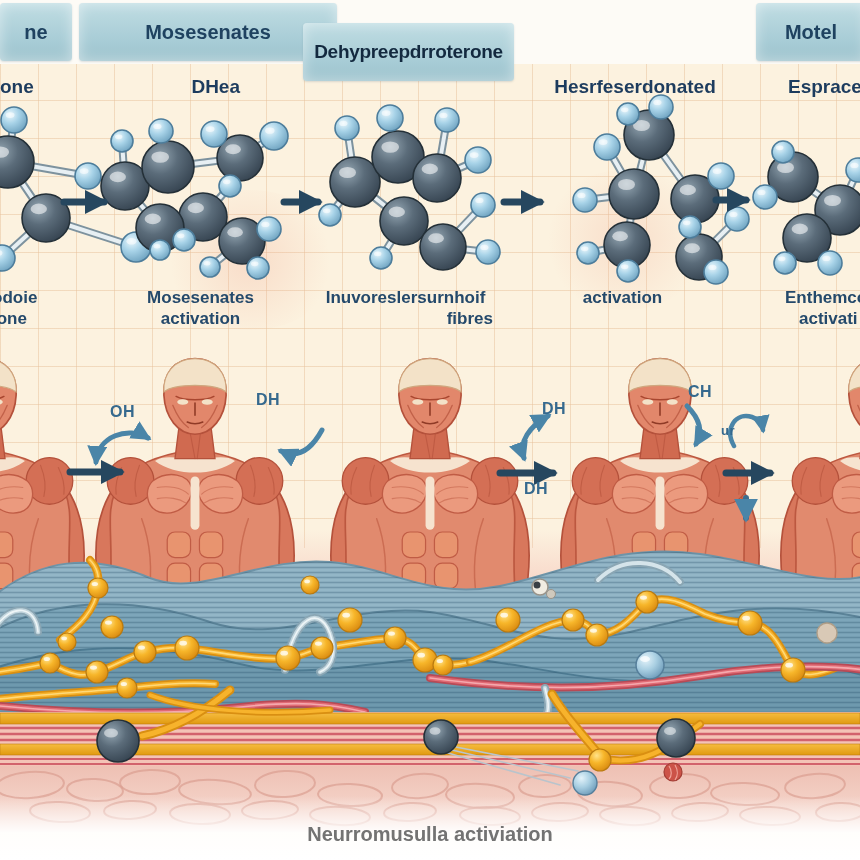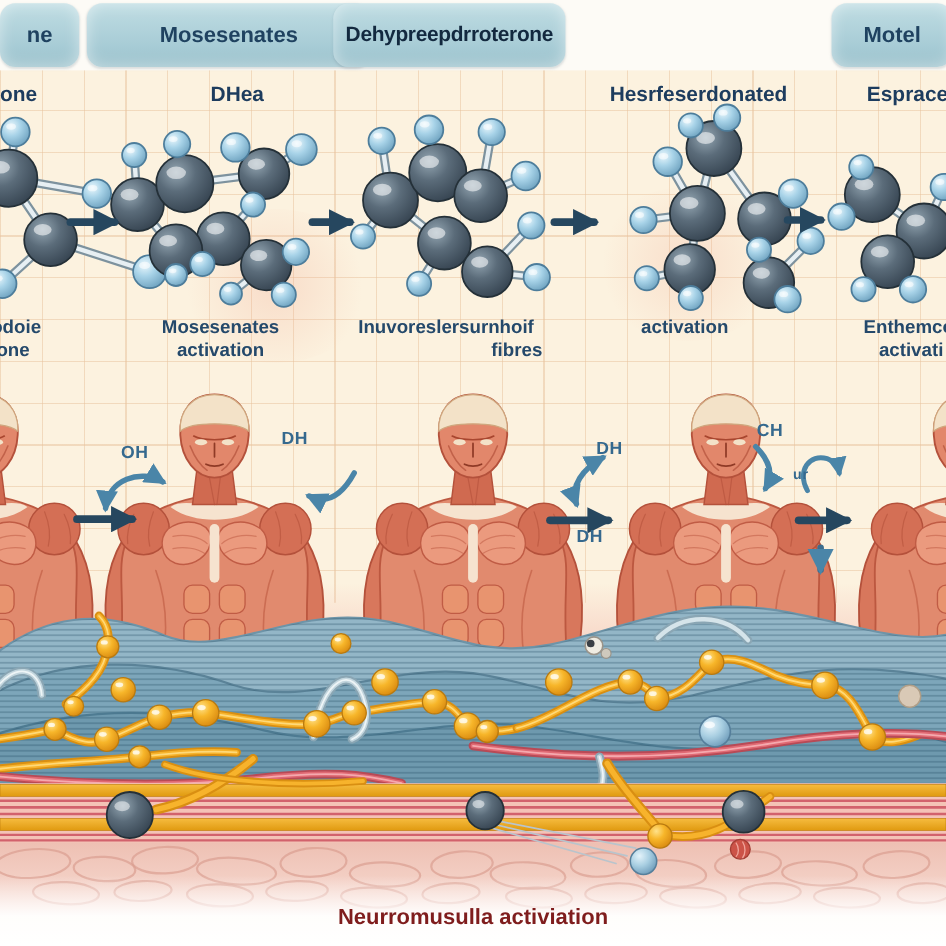--- a/index.html
+++ b/index.html
@@ -4,33 +4,33 @@
 <style>
   html,body{margin:0;padding:0;background:#ffffff;}
   .stage{position:relative;width:860px;height:860px;overflow:hidden;background:#fcf2df;
          font-family:"Liberation Sans",sans-serif;}
   .gridbg{position:absolute;left:0;top:62px;width:860px;height:486px;
     background-image:
       repeating-linear-gradient(to right, rgba(231,193,155,.5) 0 1px, transparent 1px 38px),
       repeating-linear-gradient(to bottom, rgba(231,193,155,.5) 0 1px, transparent 1px 38px);}
   .smudge{position:absolute;border-radius:50%;pointer-events:none;}
   .topstrip{position:absolute;left:0;top:0;width:860px;height:64px;background:#fdfbf6;}
-  .tab{position:absolute;top:3px;height:58px;border-radius:14px;
+  .tab{position:absolute;top:3px;height:58px;border-radius:4px;
        background:linear-gradient(180deg,#c0dde3 0%,#a6cbd5 70%,#9cc2cc 100%);
        box-shadow:inset 0 0 14px rgba(255,255,255,.5), 0 1px 2px rgba(120,140,150,.25);
        display:flex;align-items:center;justify-content:center;
        color:#1f4260;font-weight:bold;font-size:20px;overflow:hidden;white-space:nowrap;}
   .tab.bolder{font-size:19px;color:#13293f;letter-spacing:-0.3px;}
   .sublabel{position:absolute;color:#1d3c5e;font-weight:bold;font-size:19px;white-space:nowrap;}
   .caption{position:absolute;color:#24496b;font-weight:bold;font-size:17px;line-height:21px;
            text-align:center;white-space:nowrap;overflow:visible;}
   .ann{position:absolute;color:#35698e;font-weight:bold;font-size:16px;letter-spacing:.5px;}
   .ann.small{font-size:13px;margin-top:12px;}
   .bottom-caption{position:absolute;left:0;top:823px;width:860px;text-align:center;
-           color:#7f1d1d;font-weight:bold;font-size:20px;}
+           color:#737373;font-weight:bold;font-size:20px;}
   .lyr{position:absolute;left:0;top:0;}
   .fade{position:absolute;left:0;top:796px;width:860px;height:64px;
         background:linear-gradient(180deg, rgba(255,255,255,0) 0%, rgba(255,255,255,.9) 55%, #fff 100%);
         pointer-events:none;}
 </style>
 </head>
 <body>
 
 <div class="stage">
 
@@ -38,21 +38,21 @@
   <div class="smudge" style="left:160px;top:190px;width:180px;height:140px;background:radial-gradient(circle, rgba(240,170,148,.30), transparent 70%);"></div>
   <div class="smudge" style="left:540px;top:170px;width:170px;height:140px;background:radial-gradient(circle, rgba(240,170,148,.28), transparent 70%);"></div>
 
   <div class="topstrip"></div>
   <div class="tab" style="left:0;width:72px;">
       <span>ne</span>
     </div>
   <div class="tab" style="left:79px;width:258px;">
       <span>Mosesenates</span>
     </div>
-  <div class="tab bolder" style="left:303px;width:211px;">
+  <div class="tab bolder" style="left:303px;width:211px;margin-top:20px;">
       <span>Dehypreepdrroterone</span>
     </div>
   <div class="tab" style="left:756px;width:110px;">
       <span>Motel</span>
     </div>
 
   <div class="sublabel" style="left:0;top:76px;">one</div>
   <div class="sublabel" style="left:150px;top:76px;width:90px;text-align:right;">DHea</div>
   <div class="sublabel" style="left:540px;top:76px;width:190px;text-align:center;">Hesrfeserdonated</div>
   <div class="sublabel" style="left:788px;top:76px;">Espraces</div>

